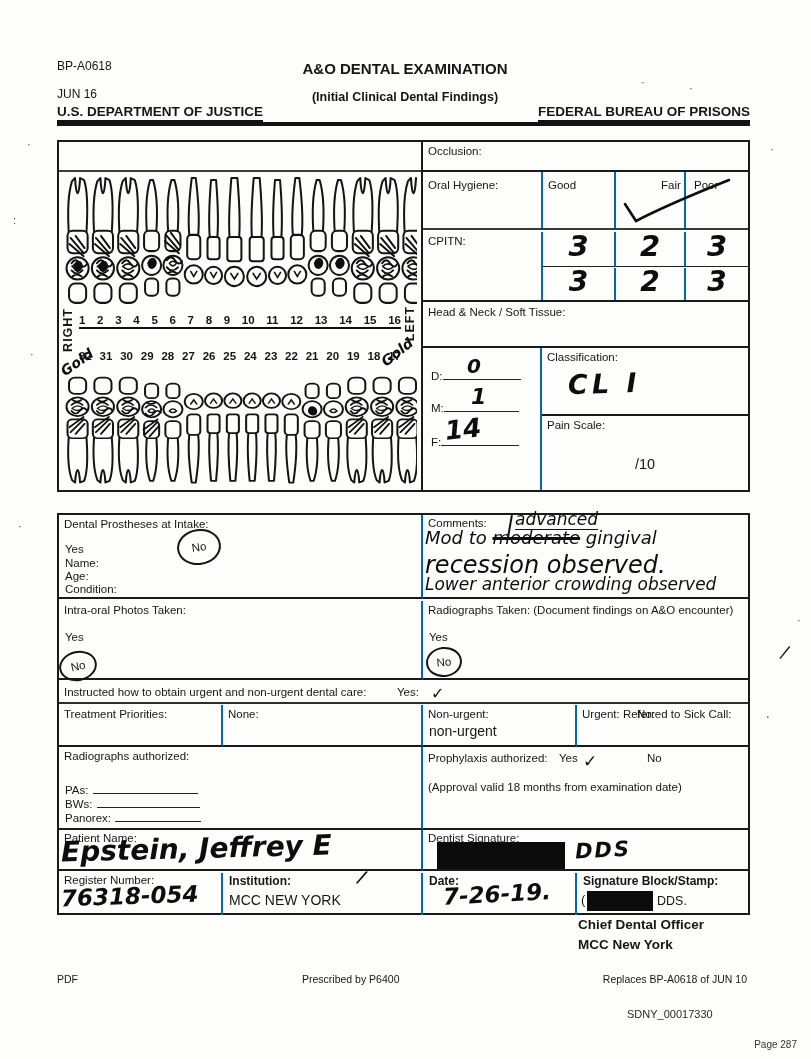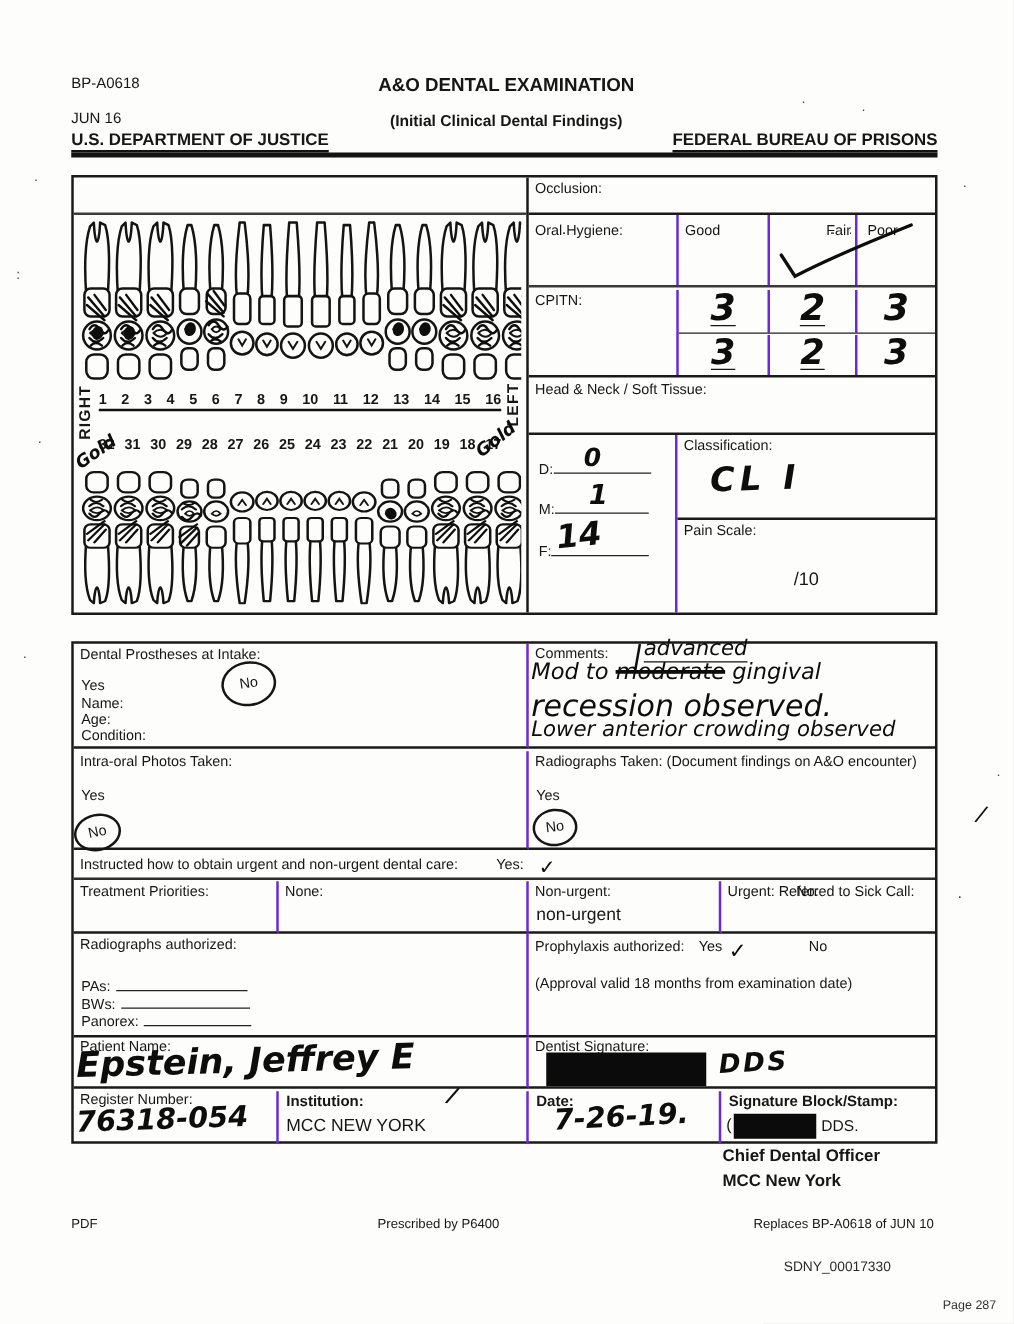--- a/index.html
+++ b/index.html
@@ -4,21 +4,21 @@
 <style>
   html,body{margin:0;padding:0;background:#e8e8e8;}
   #page{position:relative;width:811px;height:1059px;background:#fdfdfb;font-family:"Liberation Sans",sans-serif;color:#161616;overflow:hidden;}
   .abs{position:absolute;}
   .lbl{font-size:11.5px;line-height:13px;}
   .b{font-weight:bold;}
   .hand{font-family:"DejaVu Sans",sans-serif;font-style:italic;color:#0d0d0d;}
   .hb{font-weight:bold;}
   .box{border:2px solid #1a1a1a;box-sizing:border-box;}
   .cell{position:absolute;box-sizing:border-box;}
-  .br{border-right:2px solid #6d28d9;text-decoration:underline;}
+  .br{border-right:2px solid #0369a1;}
   .bb{border-bottom:2px solid #1a1a1a;}
   .numrow{display:flex;justify-content:space-between;font-size:11.5px;font-weight:bold;}
   .numrow span{text-align:center;}
   .circle-no{display:inline-block;border:2.2px solid #151515;border-radius:50%;text-align:center;}
   .redact{background:#0b0b0b;}
   .uline{display:inline-block;border-bottom:1.6px solid #222;height:10px;}
   .tl{fill:#fdfdfb;stroke:#141414;stroke-width:2;stroke-linejoin:round;}
   .td{fill:none;stroke:#141414;stroke-width:1.6;stroke-linecap:round;}
   .mk{fill:none;stroke:#0e0e0e;stroke-width:1.9;stroke-linecap:round;}
   .bl{fill:#0e0e0e;}

